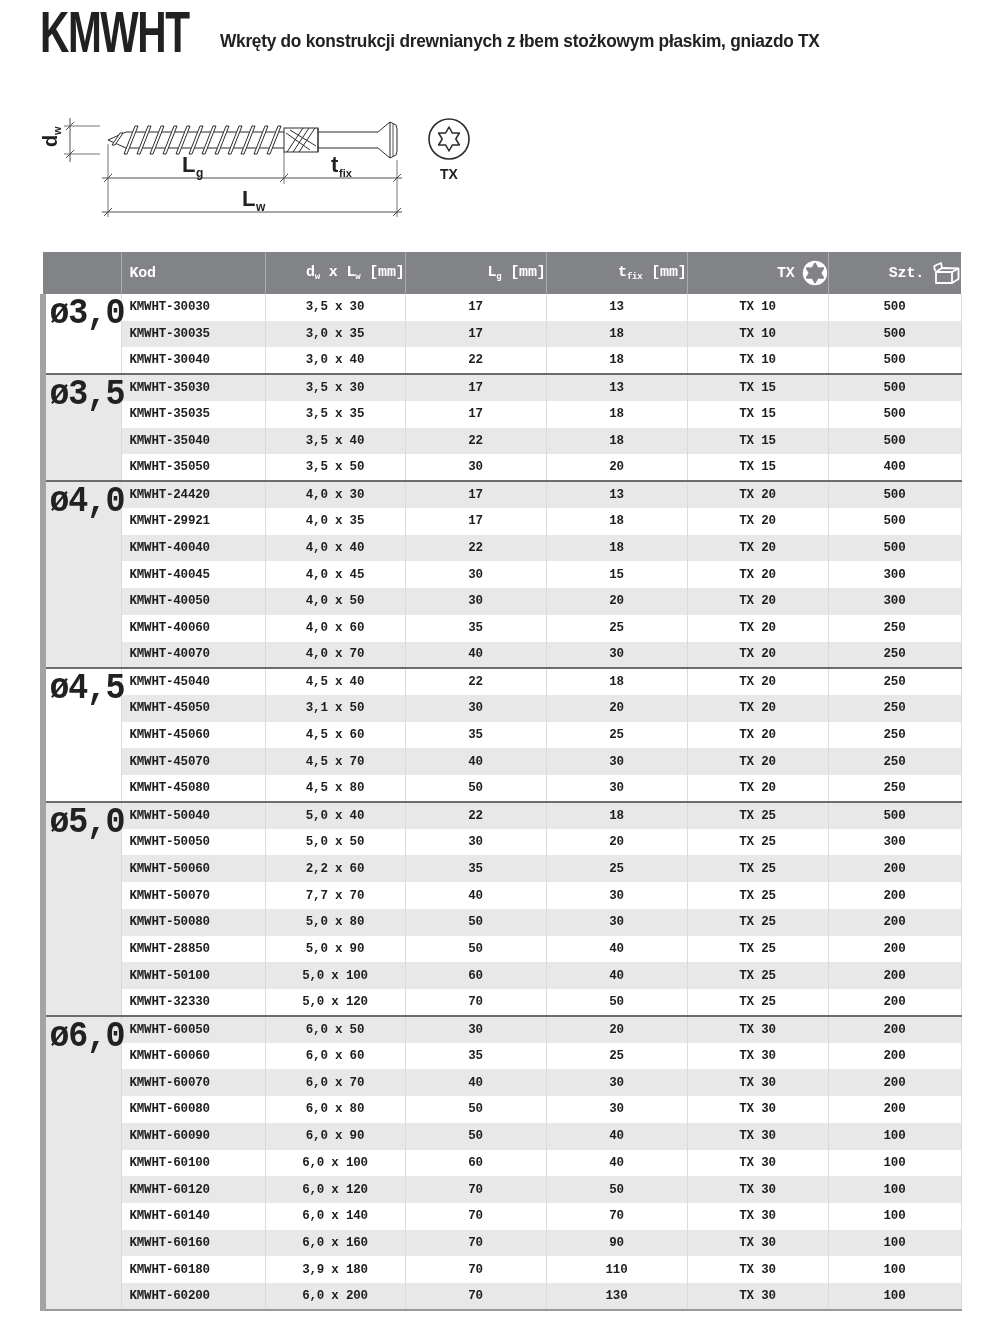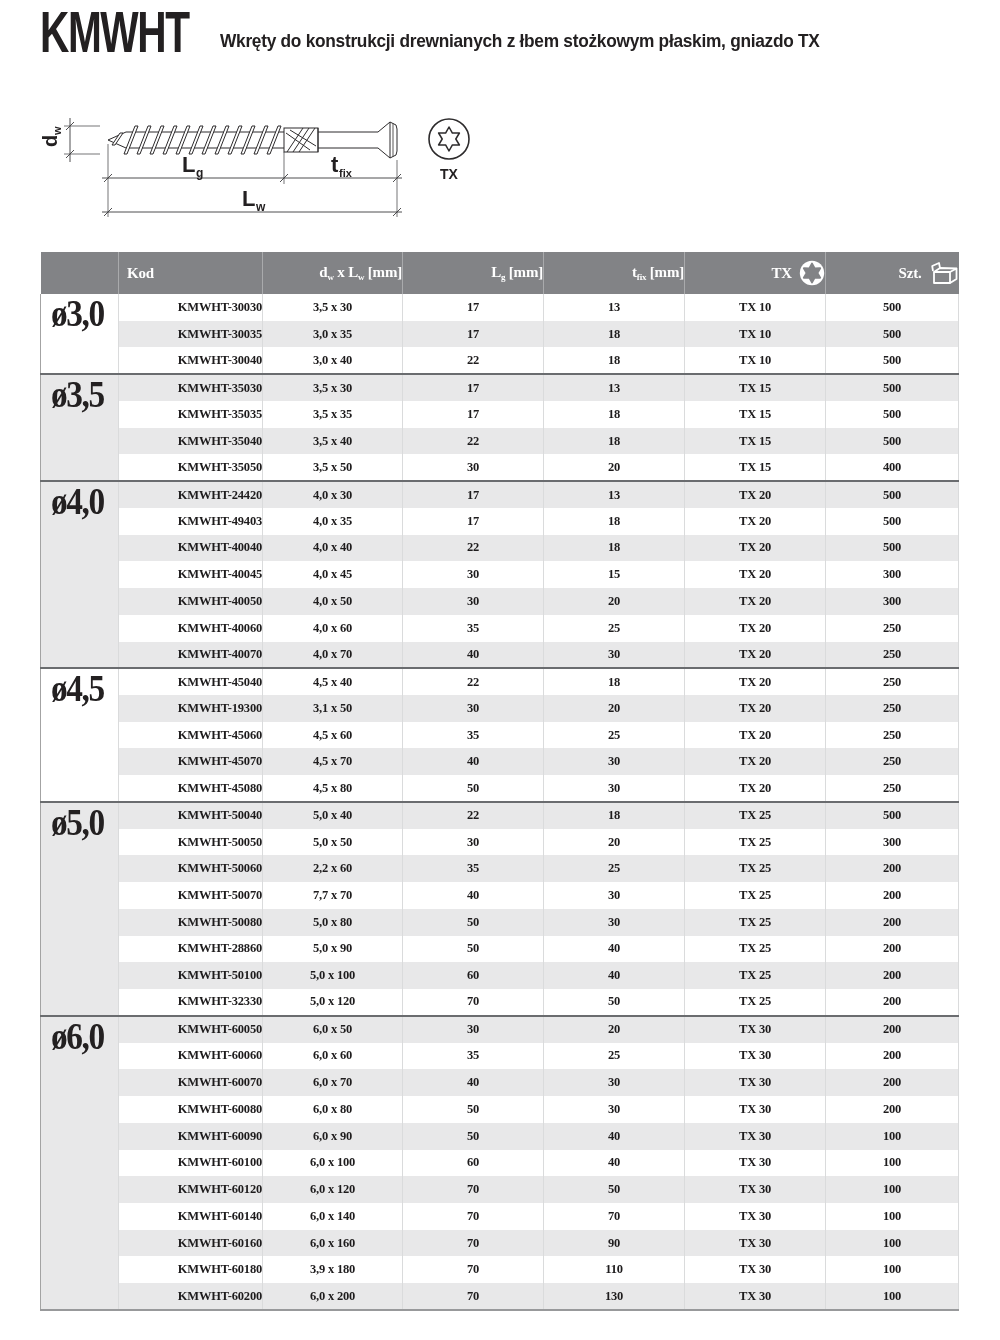--- a/index.html
+++ b/index.html
@@ -18,43 +18,43 @@
     letter-spacing:-.3px;transform:scaleX(.91);transform-origin:left top;
     color:#232021;white-space:nowrap;
   }
   
   .diagram{position:absolute;left:40px;top:95px;width:460px;height:135px;}
   .dim-label{font-family:"Liberation Sans",sans-serif;font-weight:bold;fill:#232021;}
   
   table.products{
     position:absolute;left:40px;top:252px;width:918px;
     border-collapse:collapse;table-layout:fixed;
-    font-family:Liberation Serif, serif;
+    font-family:Liberation Mono, monospace;
   }
   thead tr{height:42px;}
   thead th{
     background:#828386;color:#fff;font-size:15px;font-weight:bold;
     text-align:right;vertical-align:middle;letter-spacing:-.2px;
     border-right:1px solid #a9aaac;padding:0;
   }
   thead th:last-child{border-right:none;}
   thead th.h-kod{text-align:left;padding-left:8px;}
   .s{font-size:60%;vertical-align:-28%;}
   .th-flex{display:inline-flex;align-items:center;gap:7px;vertical-align:middle;}
   tbody tr{height:26.74px;}
   tbody td{
     font-size:12.5px;font-weight:bold;text-align:center;vertical-align:middle;
     letter-spacing:-.2px;padding:0;border-left:1px solid #dadbdc;color:#1e1c1d;
   }
   tbody td:last-child{border-right:1px solid #dadbdc;}
-  tbody td.cell-kod{text-align:right;padding-left:8px;}
+  tbody td.cell-kod{text-align:left;padding-left:8px;}
   tbody tr.plain td{background:#ffffff;}
   tbody tr.stripe td{background:#e8e8e9;}
   tbody tr.group-start td{border-top:2px solid #6a6c6f;}
-  tbody td.dia-cell{background:#ffffff;vertical-align:top;text-align:center;border-left:1px solid #a3a3a3;}
+  tbody td.dia-cell{background:#ffffff;vertical-align:top;text-align:center;border-left:6px solid #a3a3a3;}
   .dia-label{
     font-size:37px;font-weight:bold;letter-spacing:-1.5px;line-height:1.0;
     transform:scaleX(.9);transform-origin:left top;padding:1px 0 0 4px;color:#232021;
     white-space:nowrap;
   }
   table.products{border-bottom:2px solid #98999b;}
 </style>
 </head>
 <body>
 
@@ -247,21 +247,21 @@
           <div class="dia-label">ø4,0</div>
         </td>
         <td class="cell-kod">KMWHT-24420</td>
         <td class="cell-dim">4,0 x 30</td>
         <td class="cell-lg">17</td>
         <td class="cell-tfix">13</td>
         <td class="cell-tx">TX 20</td>
         <td class="cell-szt">500</td>
       </tr>
       <tr class="plain">
-        <td class="cell-kod">KMWHT-49403</td>
+        <td class="cell-kod">KMWHT-29921</td>
         <td class="cell-dim">4,0 x 35</td>
         <td class="cell-lg">17</td>
         <td class="cell-tfix">18</td>
         <td class="cell-tx">TX 20</td>
         <td class="cell-szt">500</td>
       </tr>
       <tr class="stripe">
         <td class="cell-kod">KMWHT-40040</td>
         <td class="cell-dim">4,0 x 40</td>
         <td class="cell-lg">22</td>
@@ -306,21 +306,21 @@
           <div class="dia-label">ø4,5</div>
         </td>
         <td class="cell-kod">KMWHT-45040</td>
         <td class="cell-dim">4,5 x 40</td>
         <td class="cell-lg">22</td>
         <td class="cell-tfix">18</td>
         <td class="cell-tx">TX 20</td>
         <td class="cell-szt">250</td>
       </tr>
       <tr class="stripe">
-        <td class="cell-kod">KMWHT-19300</td>
+        <td class="cell-kod">KMWHT-45050</td>
         <td class="cell-dim">3,1 x 50</td>
         <td class="cell-lg">30</td>
         <td class="cell-tfix">20</td>
         <td class="cell-tx">TX 20</td>
         <td class="cell-szt">250</td>
       </tr>
       <tr class="plain">
         <td class="cell-kod">KMWHT-45060</td>
         <td class="cell-dim">4,5 x 60</td>
         <td class="cell-lg">35</td>
@@ -381,21 +381,21 @@
       </tr>
       <tr class="stripe">
         <td class="cell-kod">KMWHT-50080</td>
         <td class="cell-dim">5,0 x 80</td>
         <td class="cell-lg">50</td>
         <td class="cell-tfix">30</td>
         <td class="cell-tx">TX 25</td>
         <td class="cell-szt">200</td>
       </tr>
       <tr class="plain">
-        <td class="cell-kod">KMWHT-28860</td>
+        <td class="cell-kod">KMWHT-28850</td>
         <td class="cell-dim">5,0 x 90</td>
         <td class="cell-lg">50</td>
         <td class="cell-tfix">40</td>
         <td class="cell-tx">TX 25</td>
         <td class="cell-szt">200</td>
       </tr>
       <tr class="stripe">
         <td class="cell-kod">KMWHT-50100</td>
         <td class="cell-dim">5,0 x 100</td>
         <td class="cell-lg">60</td>

